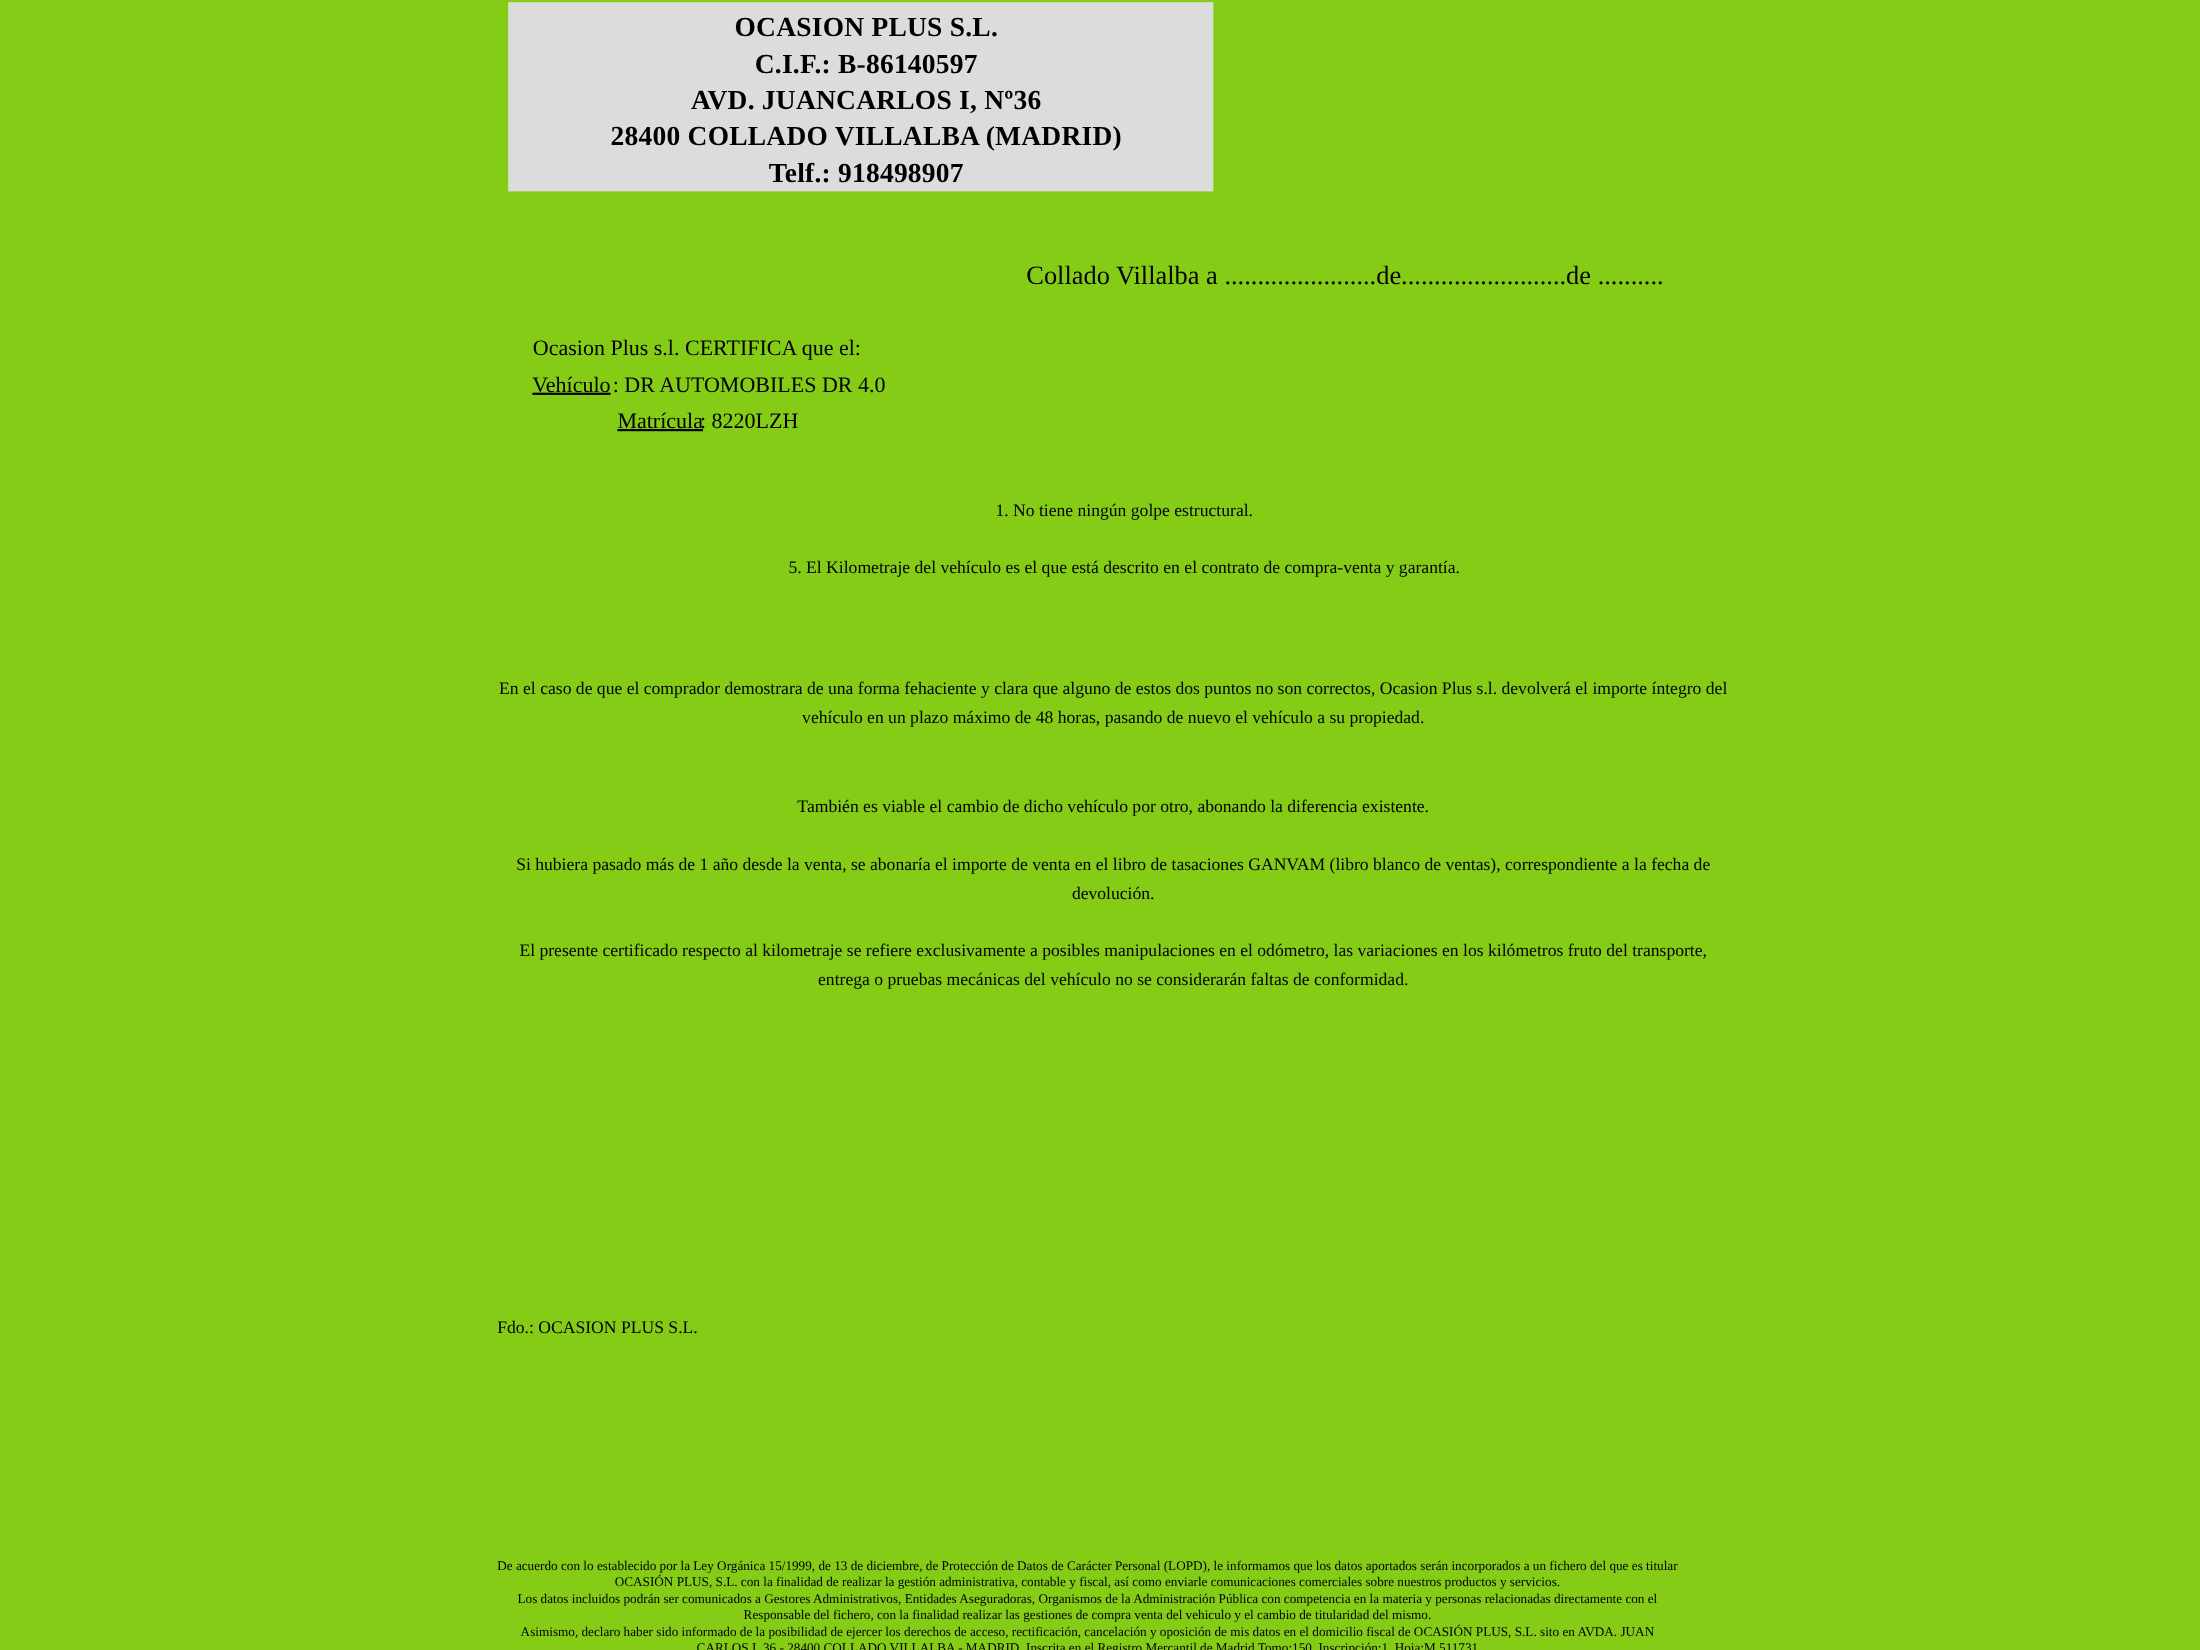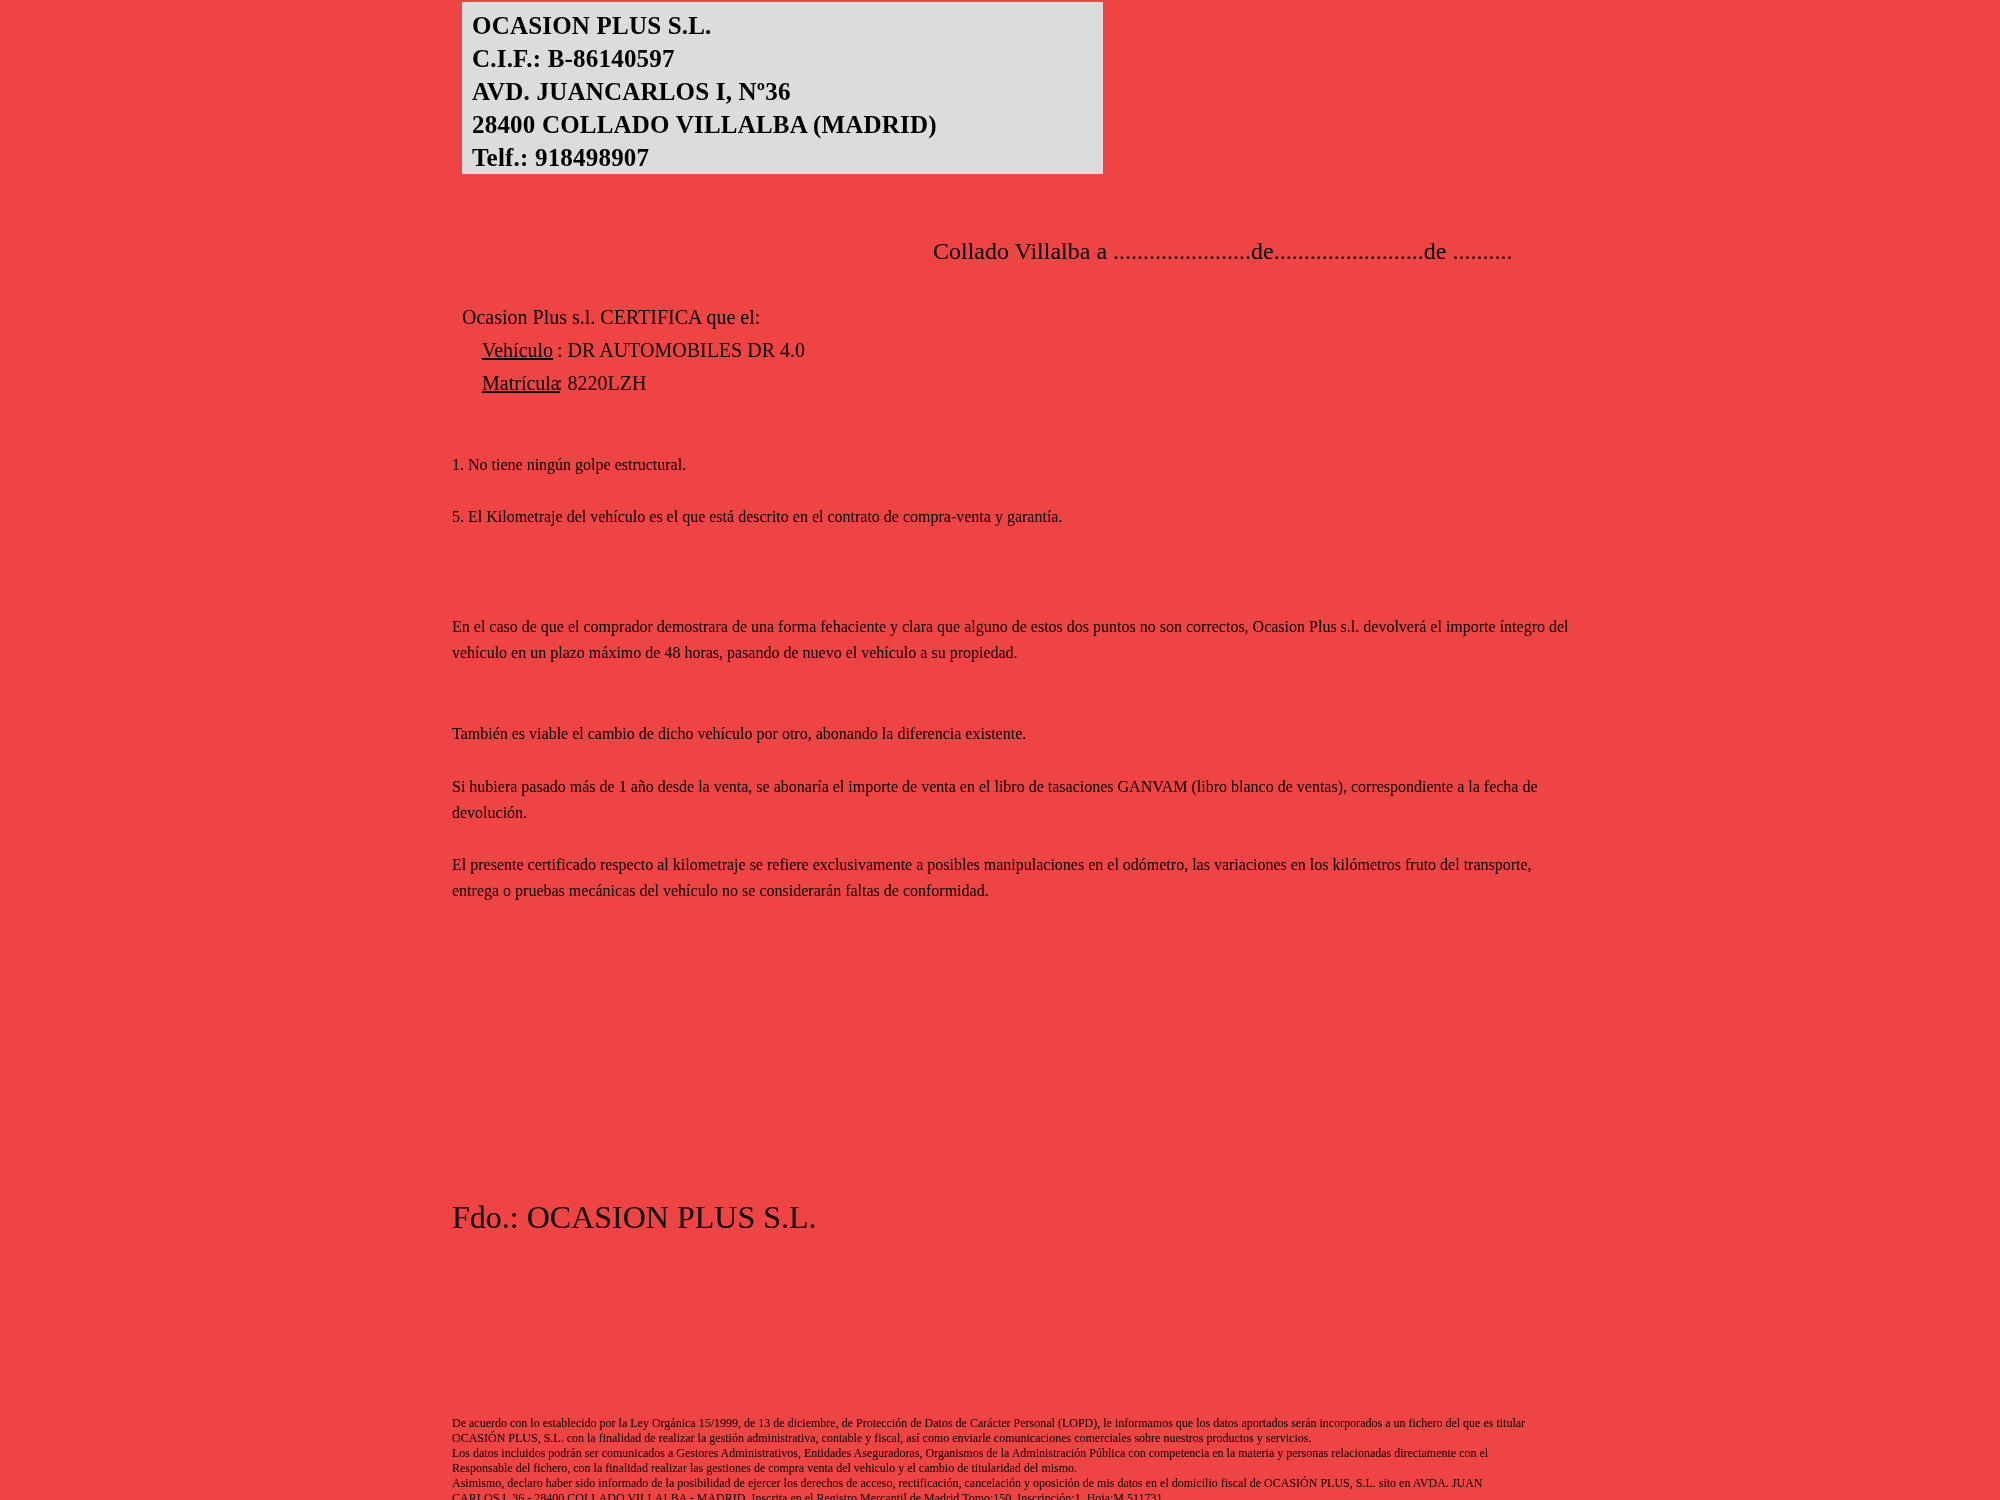--- a/index.html
+++ b/index.html
@@ -4,23 +4,24 @@
 <style>
   html, body {
     margin: 0;
     padding: 0;
     background: #ffffff;
   }
   .page {
     position: relative;
     width: 2000px;
     height: 1500px;
-    background: #ef4444;
+    background: #84cc16;
     font-family: "Liberation Serif", "DejaVu Serif", serif;
     color: #000000;
+    text-align: center;
   }
   .abs { position: absolute; }
 
   .header-box {
     left: 462px;
     top: 2px;
     width: 641px;
     height: 172px;
     background: #dcdcdc;
     padding: 7px 0 0 10px;
@@ -60,21 +61,21 @@
   .point-1 { left: 452px; top: 452px; width: 1140px; }
   .point-2 { left: 452px; top: 504px; width: 1140px; }
   .para-1  { left: 452px; top: 614px; width: 1120px; }
   .para-2  { left: 452px; top: 721px; width: 1120px; }
   .para-3  { left: 452px; top: 774px; width: 1120px; }
   .para-4  { left: 452px; top: 852px; width: 1120px; }
 
   .signature {
     left: 452px;
     top: 1199px;
-    font-size: 32px;
+    font-size: 16px;
   }
 
   .legal-footer {
     left: 452px;
     top: 1416px;
     font-size: 12px;
     line-height: 15px;
     white-space: nowrap;
   }
 </style>

